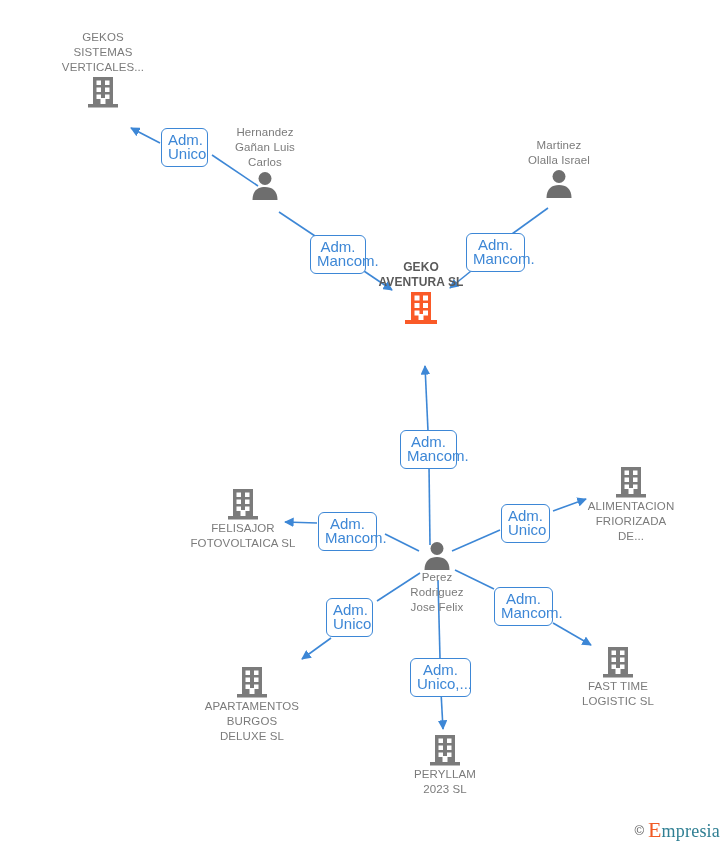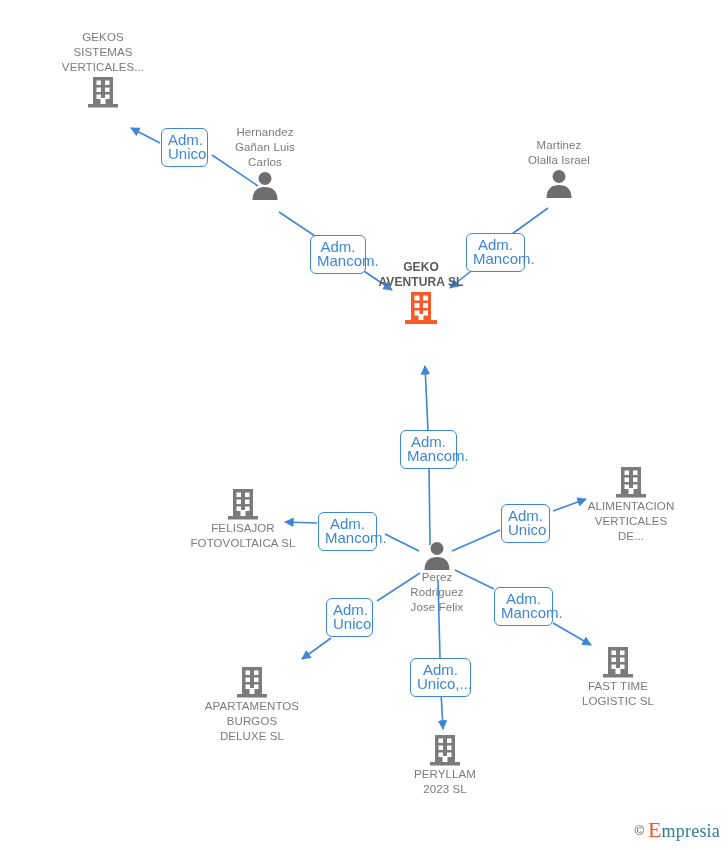--- a/index.html
+++ b/index.html
@@ -223,21 +223,21 @@
         <rect x="9.5" y="5.5" width="4.5" height="4.5" fill="#ffffff"></rect>
         <rect x="18" y="5.5" width="4.5" height="4.5" fill="#ffffff"></rect>
         <rect x="9.5" y="12.5" width="4.5" height="4.5" fill="#ffffff"></rect>
         <rect x="18" y="12.5" width="4.5" height="4.5" fill="#ffffff"></rect>
         <rect x="9.5" y="19.5" width="4.5" height="4.5" fill="#ffffff"></rect>
         <rect x="18" y="19.5" width="4.5" height="4.5" fill="#ffffff"></rect>
         <rect x="13.5" y="23" width="5" height="6" fill="#ffffff"></rect>
       </svg>
     </span>
     <div class="label">ALIMENTACION
-VERTICALES
+FRIORIZADA
 DE...</div>
   </div>
 
   <div class="node" style="left:437px; top:540px;">
     <span class="icon-wrap">
       <svg width="30" height="30" viewBox="0 0 30 30">
         <circle cx="15" cy="8.5" r="6.5" fill="#6e6e6e"></circle>
         <path d="M 2.5 30 C 2.5 20.5 8 17 15 17 C 22 17 27.5 20.5 27.5 30 Z" fill="#6e6e6e"></path>
       </svg>
     </span>

